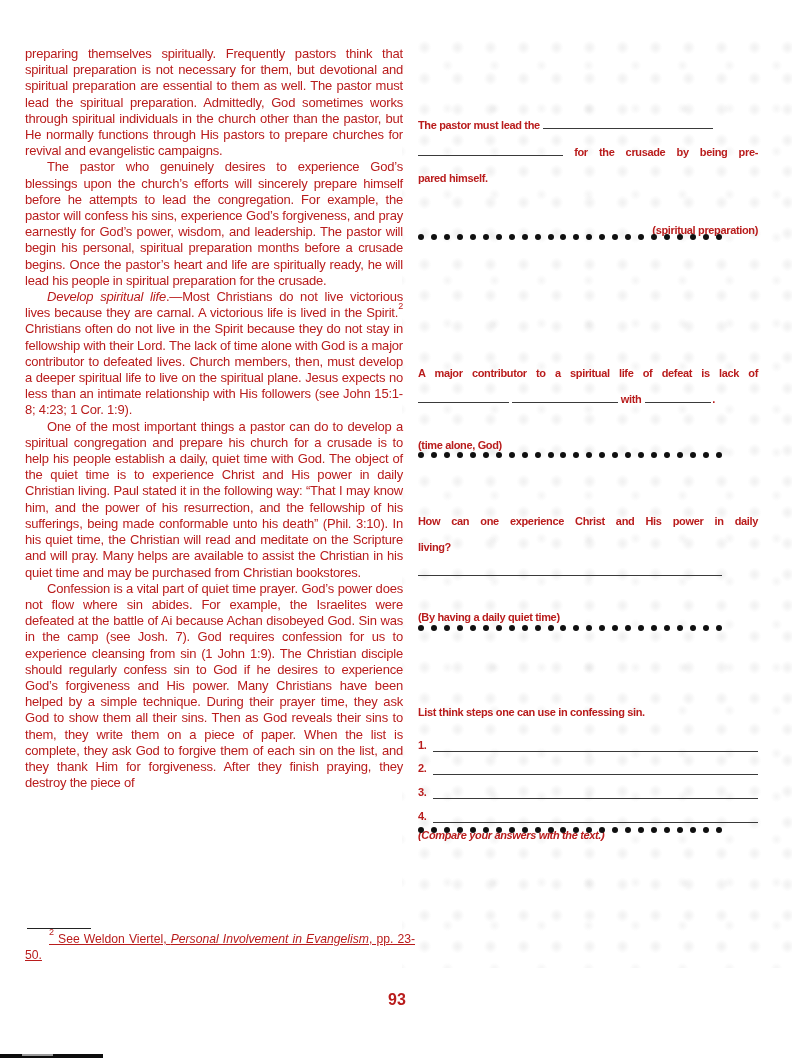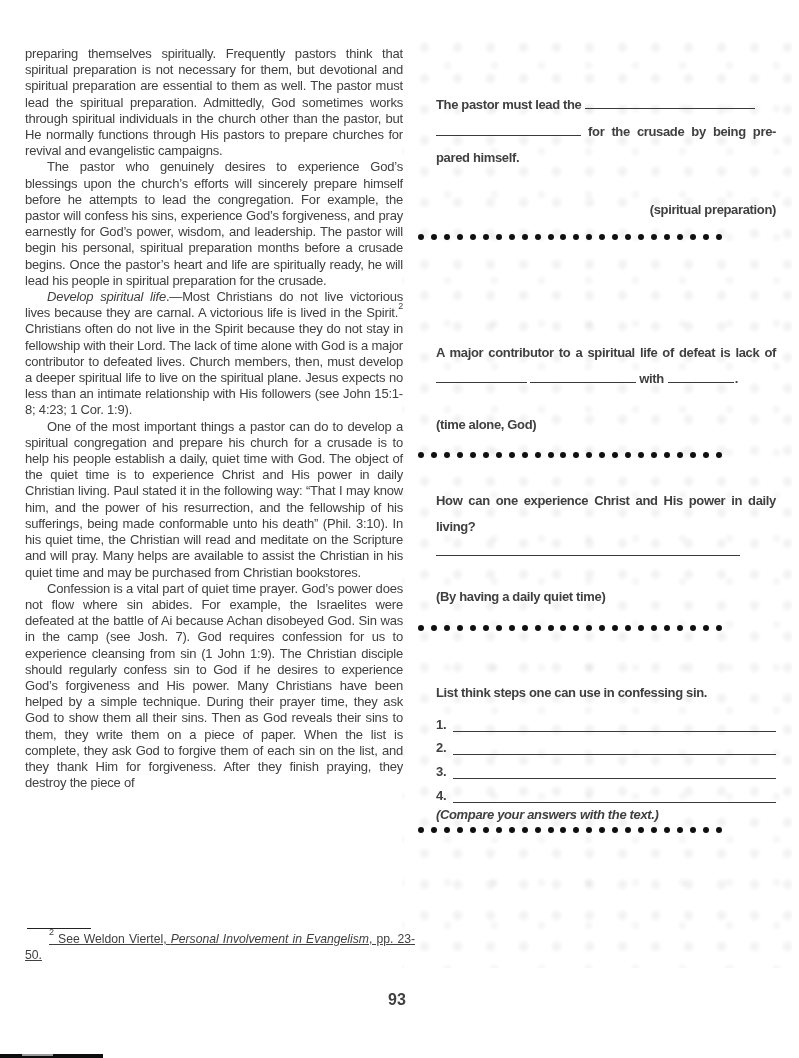--- a/index.html
+++ b/index.html
@@ -2,21 +2,21 @@
 <html><head>
 <meta charset="utf-8">
 <style>
   html,body{margin:0;padding:0;background:#e8e8e8;}
   .page{
     position:relative;
     width:799px;height:1058px;
     background:#ffffff;
     overflow:hidden;
     font-family:"Liberation Sans",sans-serif;
-    color:#404040;
+    color:#b91c1c;
   }
   
   .noise{
     position:absolute;left:402px;top:28px;width:390px;height:940px;
     background-image:
       radial-gradient(circle, rgba(40,40,40,0.065) 0px, rgba(40,40,40,0.045) 3px, rgba(0,0,0,0) 7px),
       radial-gradient(circle, rgba(40,40,40,0.05) 0px, rgba(40,40,40,0.03) 2px, rgba(0,0,0,0) 6px);
     background-size:33px 31px, 47px 43px;
     background-position:6px 4px, 22px 16px;
     pointer-events:none;
@@ -30,21 +30,21 @@
   .para{margin:0;text-indent:22px;}
   .para.first{text-indent:0;}
   .ital{font-style:italic;}
   sup{font-size:9px;line-height:0;position:relative;top:-3px;}
   
   .footnote{position:absolute;left:25px;top:928px;width:390px;}
   .fn-rule{width:64px;height:0;border-top:1.5px solid #222;margin-left:2px;}
   .fn-text{margin:3px 0 0 0;font-size:12.2px;line-height:15.5px;text-indent:24px;text-align:justify;text-decoration:underline;}
   .pageno{position:absolute;left:388px;top:991px;font-size:16px;font-weight:700;}
   
-  .rc{position:absolute;left:436px;width:340px;font-size:13px;font-weight:700;letter-spacing:-0.35px;}
+  .rc{position:absolute;left:418px;width:340px;font-size:11px;font-weight:700;letter-spacing:-0.35px;margin-top:20px;}
   .ex1{top:92px;line-height:26.5px;}
   .ex2{top:340px;line-height:26px;}
   .ex3{top:488px;line-height:26px;}
   .ex4{top:684px;}
   .ans{line-height:16px;}
   .ans1{top:202px;text-align:right;}
   .ans2{top:417px;}
   .ans3{top:589px;}
   .stretch{text-align:justify;text-align-last:justify;}
   .blank{

